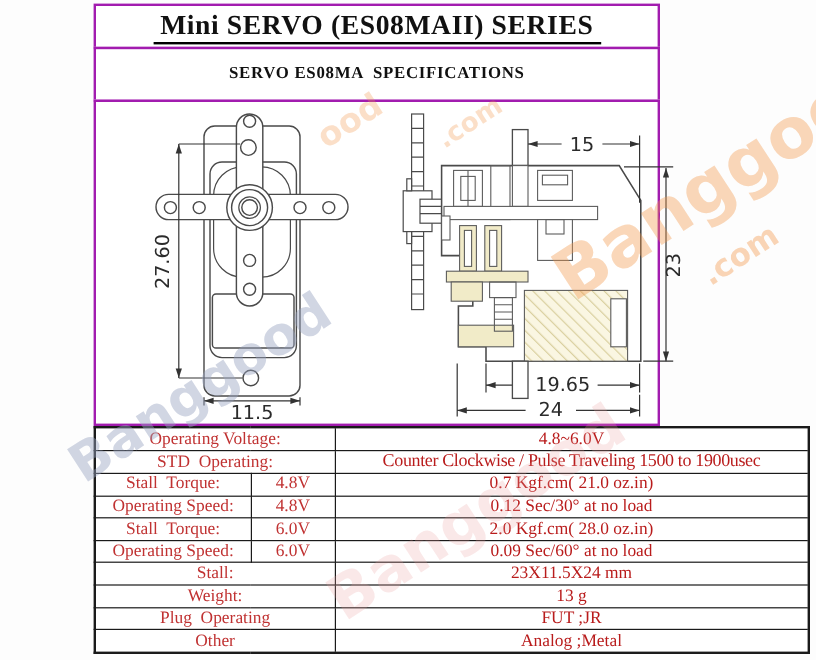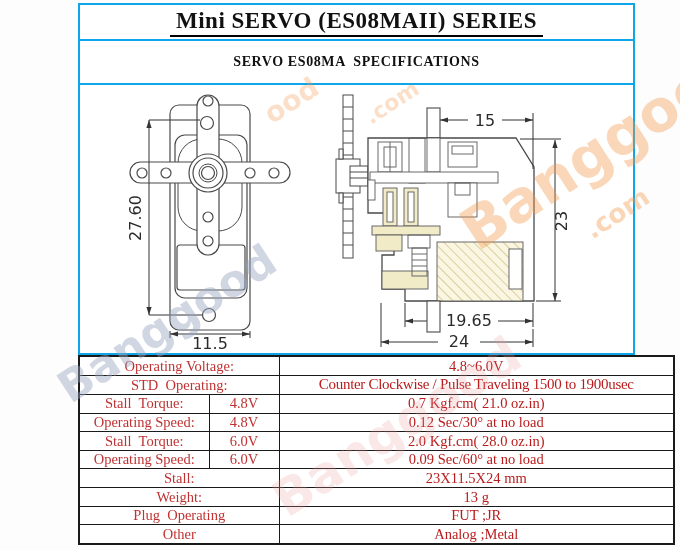--- a/index.html
+++ b/index.html
@@ -1,21 +1,21 @@
 <!DOCTYPE html>
 <html><head>
 <meta charset="utf-8">
 <style>
   html,body{margin:0;padding:0;background:#ffffff;}
   #stage{
     position:relative;width:680px;height:550px;background:#fdfdfd;
     overflow:hidden;font-family:"Liberation Serif","DejaVu Serif",serif;color:#111;
   }
-  .box{position:absolute;left:78px;width:557px;box-sizing:border-box;
-       border:2px solid #0ea5e9;background:#fff;}
+  .box{position:absolute;left:78px;width:472px;box-sizing:border-box;
+       border:2px solid #a21caf;background:#fff;}
   #title-box{top:3px;height:38px;display:flex;align-items:center;justify-content:center;}
   #title-box .t{font-size:23px;font-weight:bold;letter-spacing:.5px;
        border-bottom:2px solid #000;padding:0 6px 1px 6px;white-space:pre;}
   #subtitle-box{top:39px;height:46px;display:flex;align-items:center;justify-content:center;}
   #subtitle-box .t{font-size:14px;font-weight:bold;letter-spacing:.6px;white-space:pre;}
   #drawing-box{top:83px;height:272px;}
   #drawing-svg{position:absolute;left:78px;top:85px;z-index:2;}
   #table-wrap{position:absolute;left:78px;top:355px;width:597px;height:190px;z-index:2;}
   table.spec{width:100%;height:100%;border-collapse:collapse;table-layout:fixed;
        background:#fff;border:2px solid #1a1a1a;}

